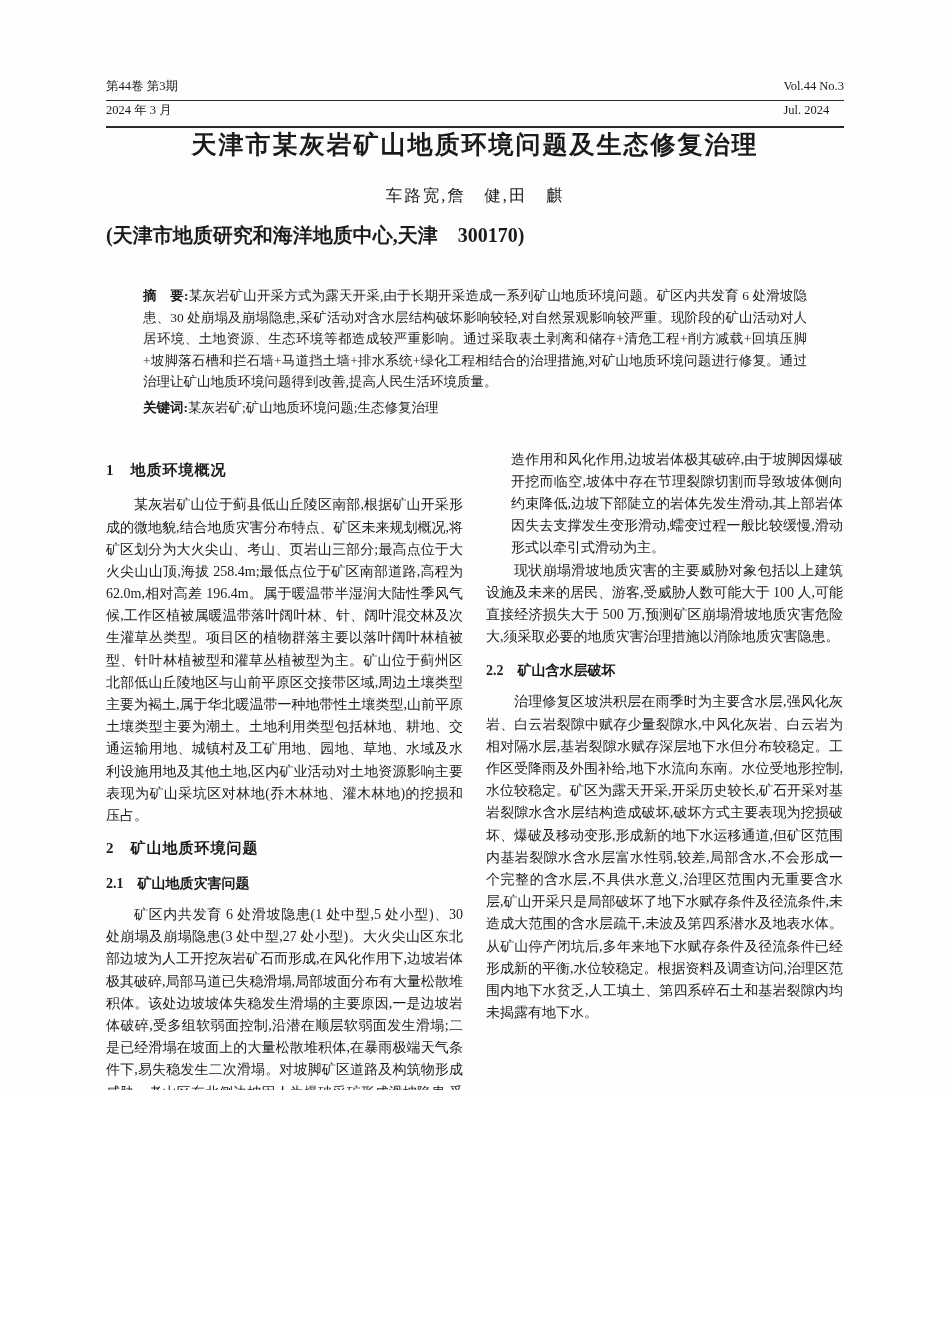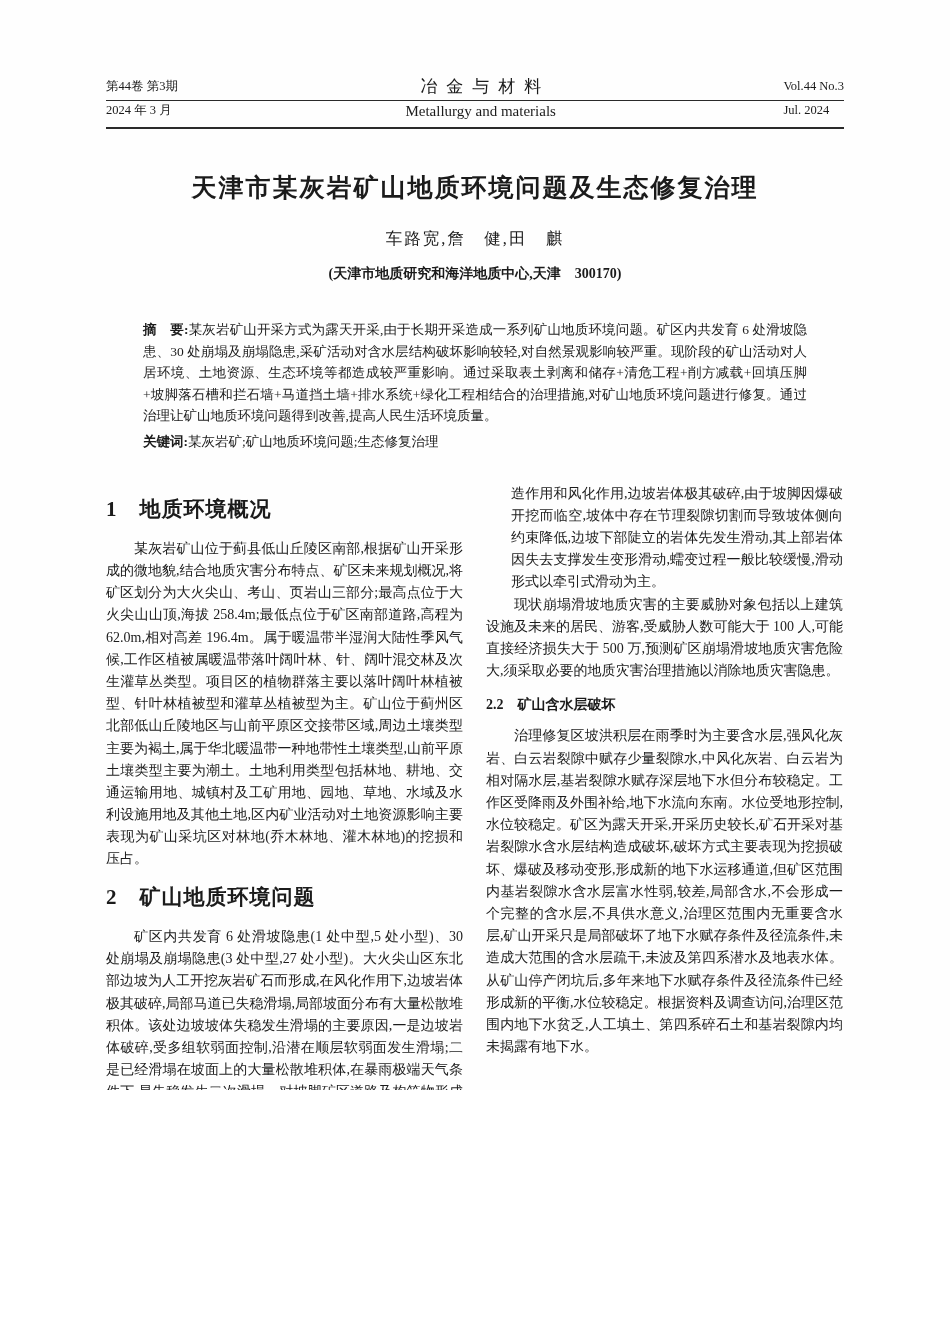--- a/index.html
+++ b/index.html
@@ -18,33 +18,33 @@
   .journal-header { position:relative; border-bottom:2.5px solid #2a2a2a; padding-bottom:4px; }
   .hrow { display:flex; justify-content:space-between; }
   .hleft, .hright { font-size:12.5px; line-height:24px; white-space:nowrap; }
   .hright { text-align:left; }
   .hcenter { text-align:center; flex:1; }
   .jcn { font-size:17px; letter-spacing:9px; padding-left:9px; line-height:25px; }
   .jen { font-size:15px; line-height:24px; }
   .mid-rule { position:absolute; left:0; right:0; top:26px; height:1px; background:#2a2a2a; }
 
   
-  .paper-title { text-align:center; font-size:25px; font-weight:700; margin-top:42px; letter-spacing:2px; }
+  .paper-title { text-align:center; font-size:25px; font-weight:700; letter-spacing:2px; }
   .authors { text-align:center; font-size:16.5px; margin-top:24px; letter-spacing:2px; }
-  .affiliation { text-align:center; font-size:14px; font-weight:700; margin-top:15px; }
+  .affiliation { text-align:left; font-size:20px; font-weight:700; margin-top:15px; }
 
   
   .abstract-block { margin:36px 37px 0 37px; font-size:13.5px; line-height:1.6; text-align:justify; }
   .kw-block { margin:4px 37px 0 37px; font-size:13.5px; line-height:1.6; }
   .lbl { font-weight:700; }
 
   
   .body-cols { display:flex; gap:23px; margin-top:30px; }
   .col { width:357px; font-size:14px; line-height:1.585; text-align:justify; }
-  .sec-h1 { font-size:21px; font-weight:700; margin:10px 0 12px 0; letter-spacing:1px; }
+  .sec-h1 { font-size:15px; font-weight:700; margin:10px 0 12px 0; letter-spacing:1px; }
   .sec-h2 { font-size:14px; font-weight:700; margin:12px 0 9px 0; }
   .para { text-indent:2em; }
   .no-indent { text-indent:0;margin-left:25px; }
 
   
   .page-footer {
     position:absolute; left:106px; right:105px; top:1206px;
     border-top:3px solid #15803d;
     padding-top:0;
     font-size:13px; line-height:1.5;
@@ -55,24 +55,20 @@
 <body>
 
 <div class="page">
 
   <header class="journal-header">
     <div class="hrow">
       <div class="hleft">
         <div>第44卷 第3期</div>
         <div>2024 年 3 月</div>
       </div>
-      <div class="hcenter">
-        <div class="jcn">冶金与材料</div>
-        <div class="jen">Metallurgy and materials</div>
-      </div>
       <div class="hright">
         <div>Vol.44 No.3</div>
         <div>Jul. 2024</div>
       </div>
     </div>
     <div class="mid-rule"></div>
   </header>
 
   <h1 class="paper-title">天津市某灰岩矿山地质环境问题及生态修复治理</h1>
   <div class="authors">车路宽,詹　健,田　麒</div>
@@ -81,20 +77,21 @@
   <p class="abstract-block"><span class="lbl">摘　要:</span><span>某灰岩矿山开采方式为露天开采,由于长期开采造成一系列矿山地质环境问题。矿区内共发育 6 处滑坡隐患、30 处崩塌及崩塌隐患,采矿活动对含水层结构破坏影响较轻,对自然景观影响较严重。现阶段的矿山活动对人居环境、土地资源、生态环境等都造成较严重影响。通过采取表土剥离和储存+清危工程+削方减载+回填压脚+坡脚落石槽和拦石墙+马道挡土墙+排水系统+绿化工程相结合的治理措施,对矿山地质环境问题进行修复。通过治理让矿山地质环境问题得到改善,提高人民生活环境质量。</span></p>
 
   <p class="kw-block"><span class="lbl">关键词:</span><span>某灰岩矿;矿山地质环境问题;生态修复治理</span></p>
 
   <div class="body-cols">
 
     <div class="col">
       <h2 class="sec-h1">1　地质环境概况</h2>
       <p class="para">某灰岩矿山位于蓟县低山丘陵区南部,根据矿山开采形成的微地貌,结合地质灾害分布特点、矿区未来规划概况,将矿区划分为大火尖山、考山、页岩山三部分;最高点位于大火尖山山顶,海拔 258.4m;最低点位于矿区南部道路,高程为 62.0m,相对高差 196.4m。属于暖温带半湿润大陆性季风气候,工作区植被属暖温带落叶阔叶林、针、阔叶混交林及次生灌草丛类型。项目区的植物群落主要以落叶阔叶林植被型、针叶林植被型和灌草丛植被型为主。矿山位于蓟州区北部低山丘陵地区与山前平原区交接带区域,周边土壤类型主要为褐土,属于华北暖温带一种地带性土壤类型,山前平原土壤类型主要为潮土。土地利用类型包括林地、耕地、交通运输用地、城镇村及工矿用地、园地、草地、水域及水利设施用地及其他土地,区内矿业活动对土地资源影响主要表现为矿山采坑区对林地(乔木林地、灌木林地)的挖损和压占。</p>
       <h2 class="sec-h1">2　矿山地质环境问题</h2>
+      <h3 class="sec-h2">2.1　矿山地质灾害问题</h3>
       <p class="para">矿区内共发育 6 处滑坡隐患(1 处中型,5 处小型)、30 处崩塌及崩塌隐患(3 处中型,27 处小型)。大火尖山区东北部边坡为人工开挖灰岩矿石而形成,在风化作用下,边坡岩体极其破碎,局部马道已失稳滑塌,局部坡面分布有大量松散堆积体。该处边坡坡体失稳发生滑塌的主要原因,一是边坡岩体破碎,受多组软弱面控制,沿潜在顺层软弱面发生滑塌;二是已经滑塌在坡面上的大量松散堆积体,在暴雨极端天气条件下,易失稳发生二次滑塌。对坡脚矿区道路及构筑物形成威胁。考山区东北侧边坡因人为爆破采矿形成滑坡隐患,受构</p>
     </div>
 
     <div class="col">
       <p class="para no-indent">造作用和风化作用,边坡岩体极其破碎,由于坡脚因爆破开挖而临空,坡体中存在节理裂隙切割而导致坡体侧向约束降低,边坡下部陡立的岩体先发生滑动,其上部岩体因失去支撑发生变形滑动,蠕变过程一般比较缓慢,滑动形式以牵引式滑动为主。</p>
       <p class="para">现状崩塌滑坡地质灾害的主要威胁对象包括以上建筑设施及未来的居民、游客,受威胁人数可能大于 100 人,可能直接经济损失大于 500 万,预测矿区崩塌滑坡地质灾害危险大,须采取必要的地质灾害治理措施以消除地质灾害隐患。</p>
       <h3 class="sec-h2">2.2　矿山含水层破坏</h3>
       <p class="para">治理修复区坡洪积层在雨季时为主要含水层,强风化灰岩、白云岩裂隙中赋存少量裂隙水,中风化灰岩、白云岩为相对隔水层,基岩裂隙水赋存深层地下水但分布较稳定。工作区受降雨及外围补给,地下水流向东南。水位受地形控制,水位较稳定。矿区为露天开采,开采历史较长,矿石开采对基岩裂隙水含水层结构造成破坏,破坏方式主要表现为挖损破坏、爆破及移动变形,形成新的地下水运移通道,但矿区范围内基岩裂隙水含水层富水性弱,较差,局部含水,不会形成一个完整的含水层,不具供水意义,治理区范围内无重要含水层,矿山开采只是局部破坏了地下水赋存条件及径流条件,未造成大范围的含水层疏干,未波及第四系潜水及地表水体。从矿山停产闭坑后,多年来地下水赋存条件及径流条件已经形成新的平衡,水位较稳定。根据资料及调查访问,治理区范围内地下水贫乏,人工填土、第四系碎石土和基岩裂隙内均未揭露有地下水。</p>
     </div>
 

